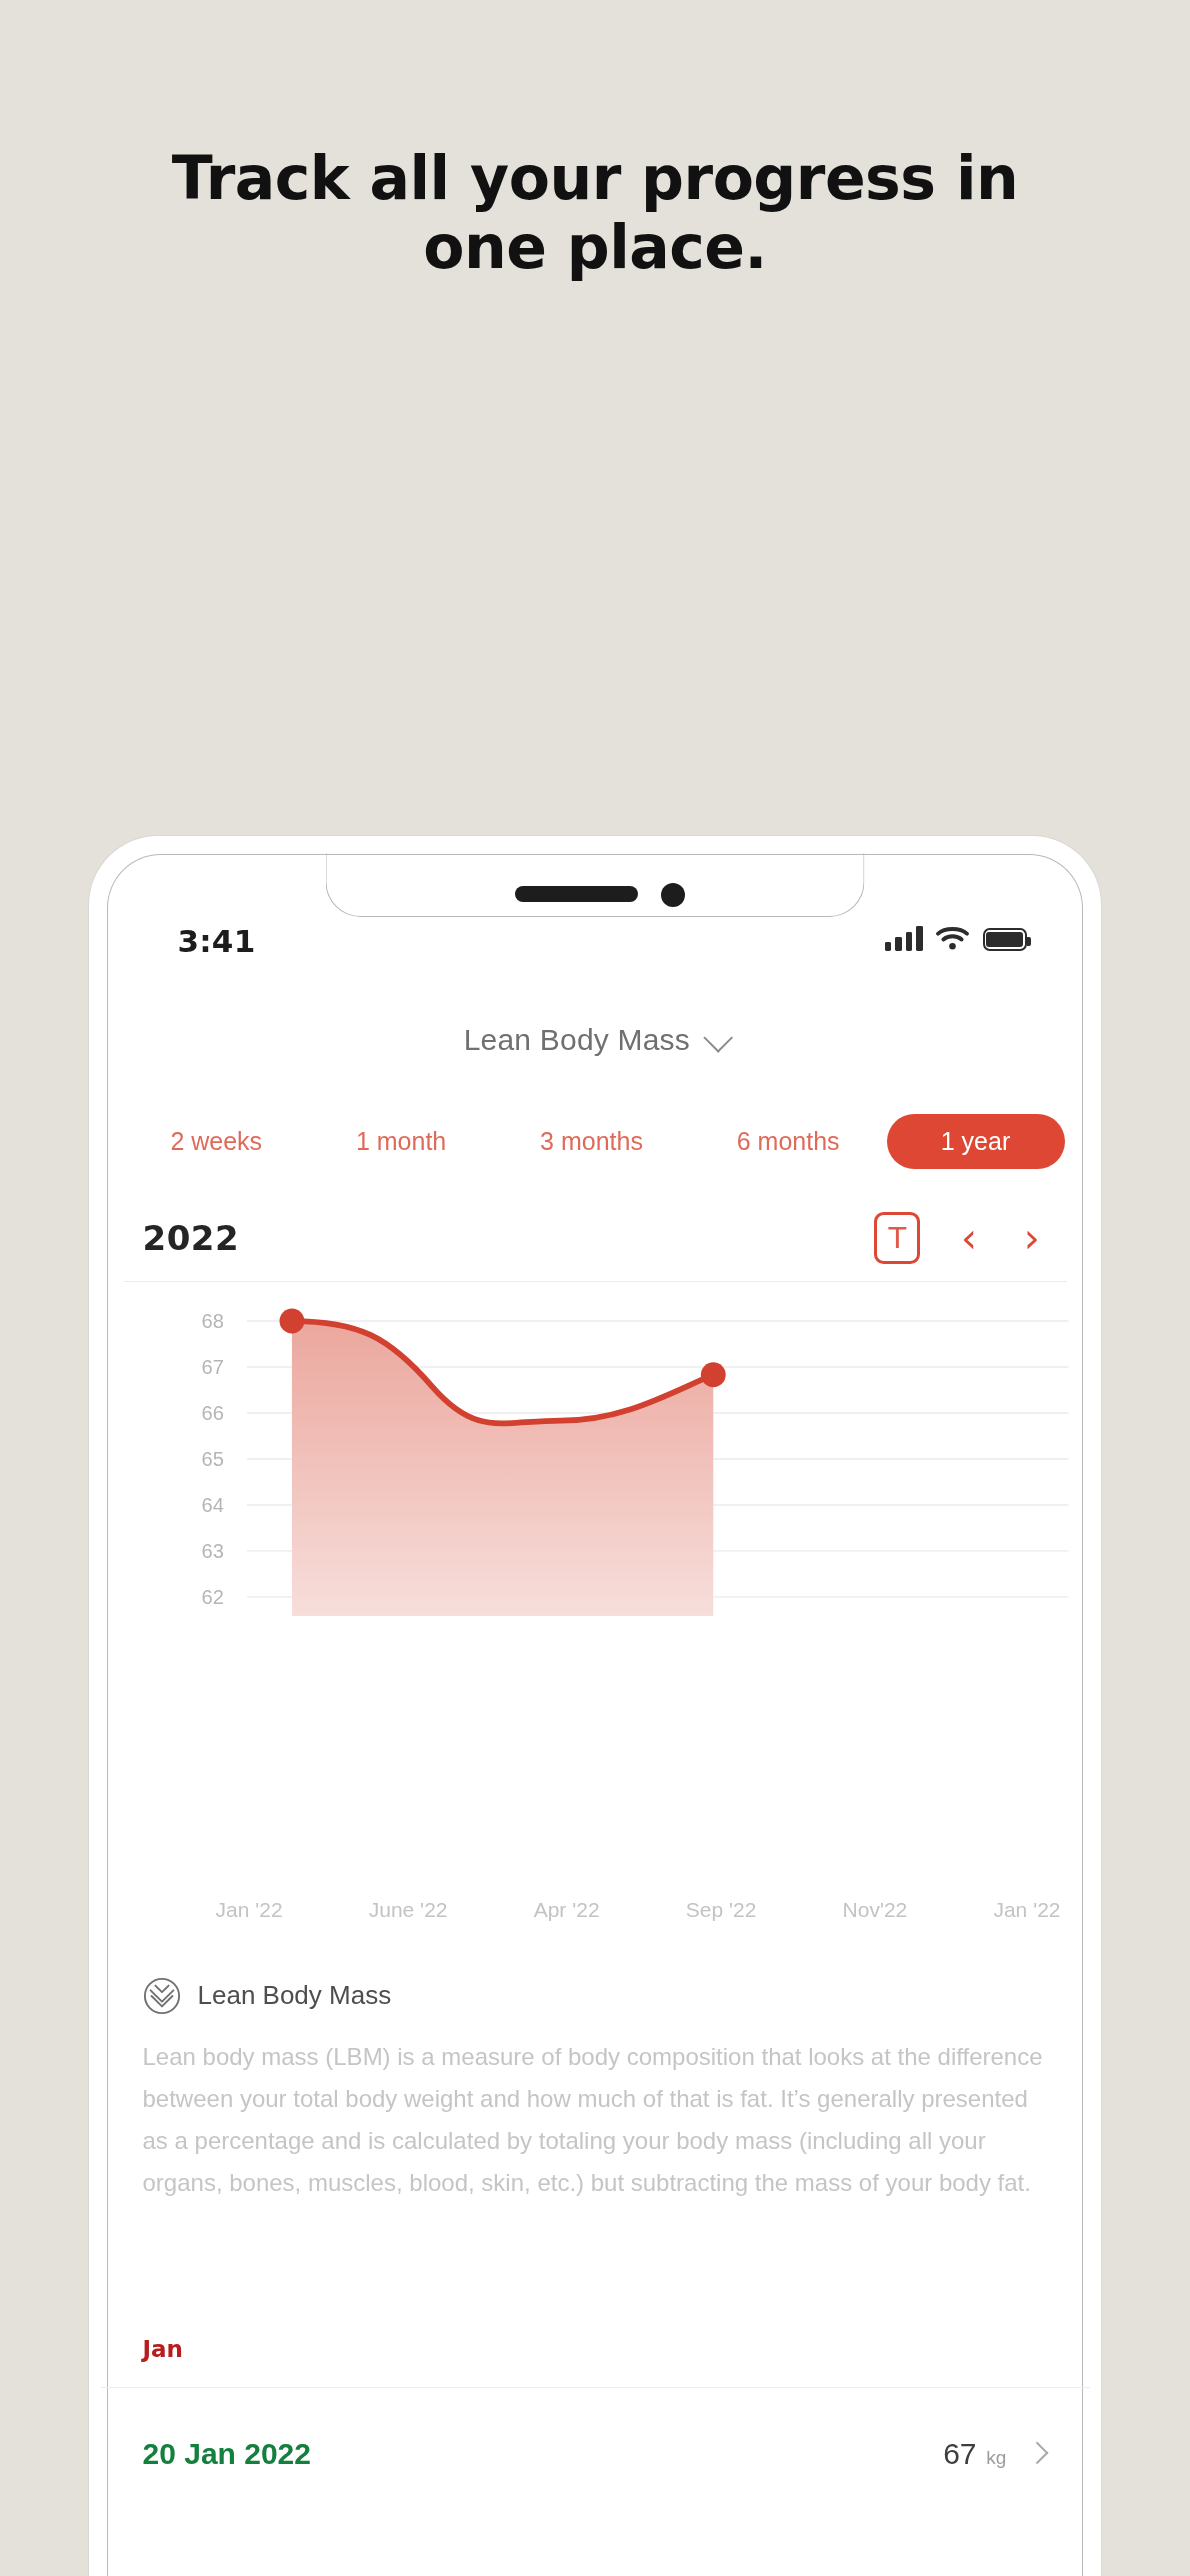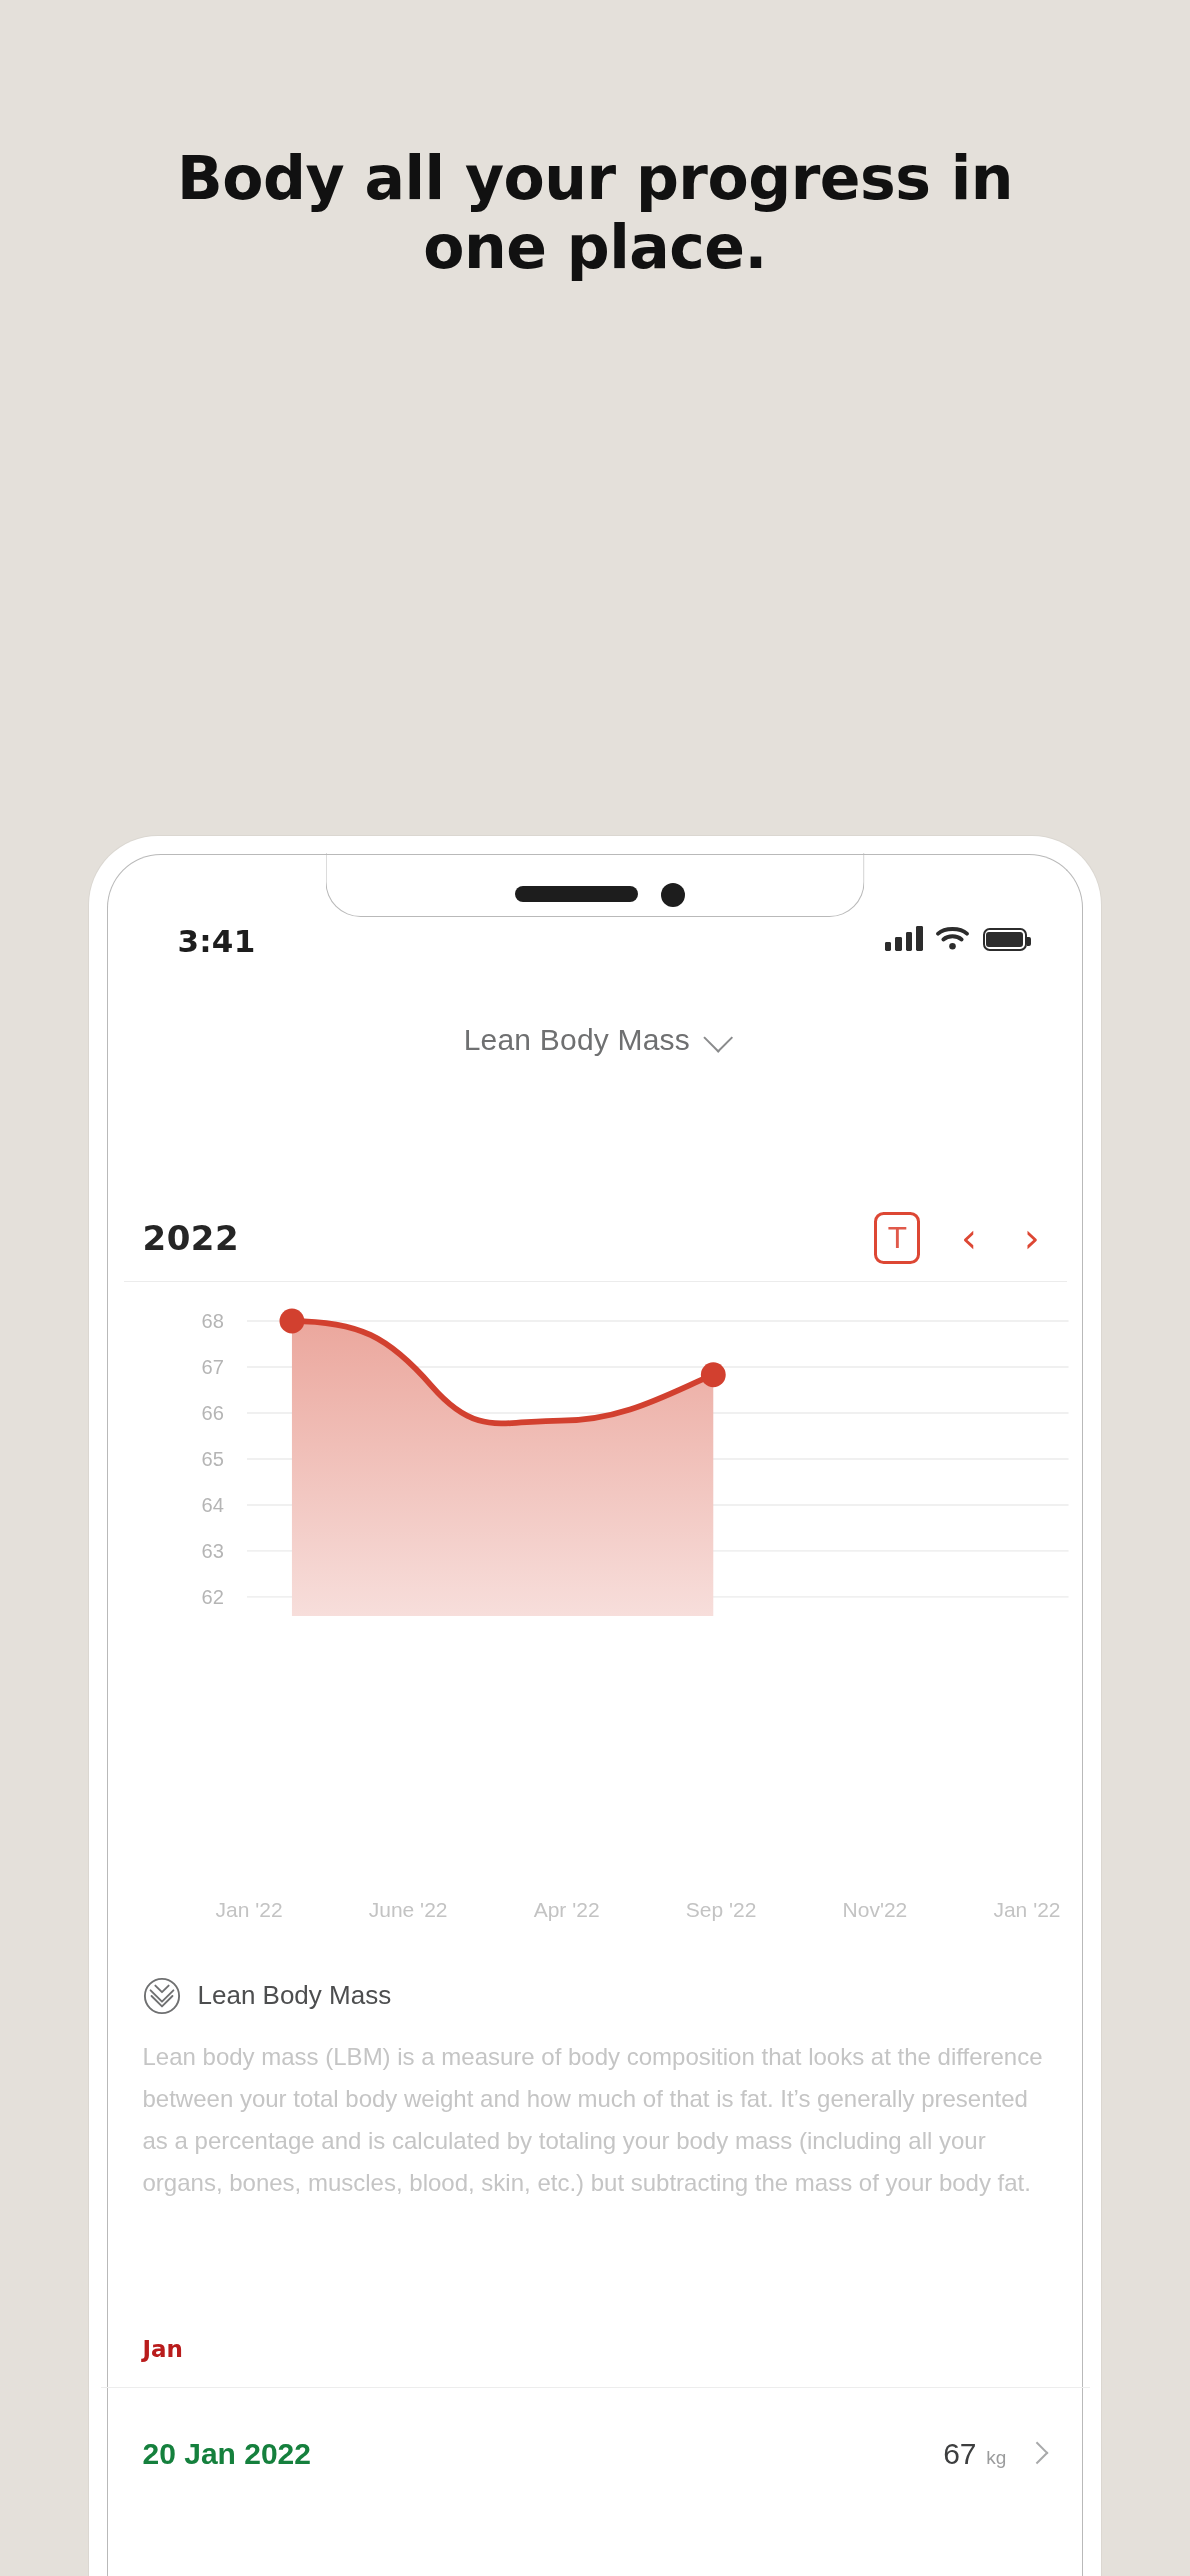--- a/index.html
+++ b/index.html
@@ -310,21 +310,21 @@
     transform: rotate(45deg);
     margin-left: 13.4px;
     align-self: center;
   }
 </style>
 </head>
 <body>
 
 <div class="page">
 
-  <div class="headline">Body all your progress in one place.</div>
+  <div class="headline">Track all your progress in one place.</div>
 
   <div class="phone">
     <div class="screen">
 
       <div class="notch-outline"></div>
       <div class="speaker"></div>
       <div class="camera"></div>
 
       <div class="statusbar">
         <div class="status-time">3:41</div>
@@ -344,20 +344,27 @@
               <i></i>
             </span>
         </div>
       </div>
 
       <div class="app-header">
         <span class="app-title">Lean Body Mass</span>
         <span class="chev-down"></span>
       </div>
 
+      <div class="ranges">
+        <span class="chip">2 weeks</span>
+        <span class="chip">1 month</span>
+        <span class="chip">3 months</span>
+        <span class="chip">6 months</span>
+        <span class="chip active">1 year</span>
+      </div>
 
       <div class="year-row">
         <span class="year-label">2022</span>
         <span class="year-controls">
           <span class="t-btn">T</span>
           <span class="nav-arrow">‹</span>
           <span class="nav-arrow">›</span>
         </span>
       </div>
       <div class="hr"></div>

